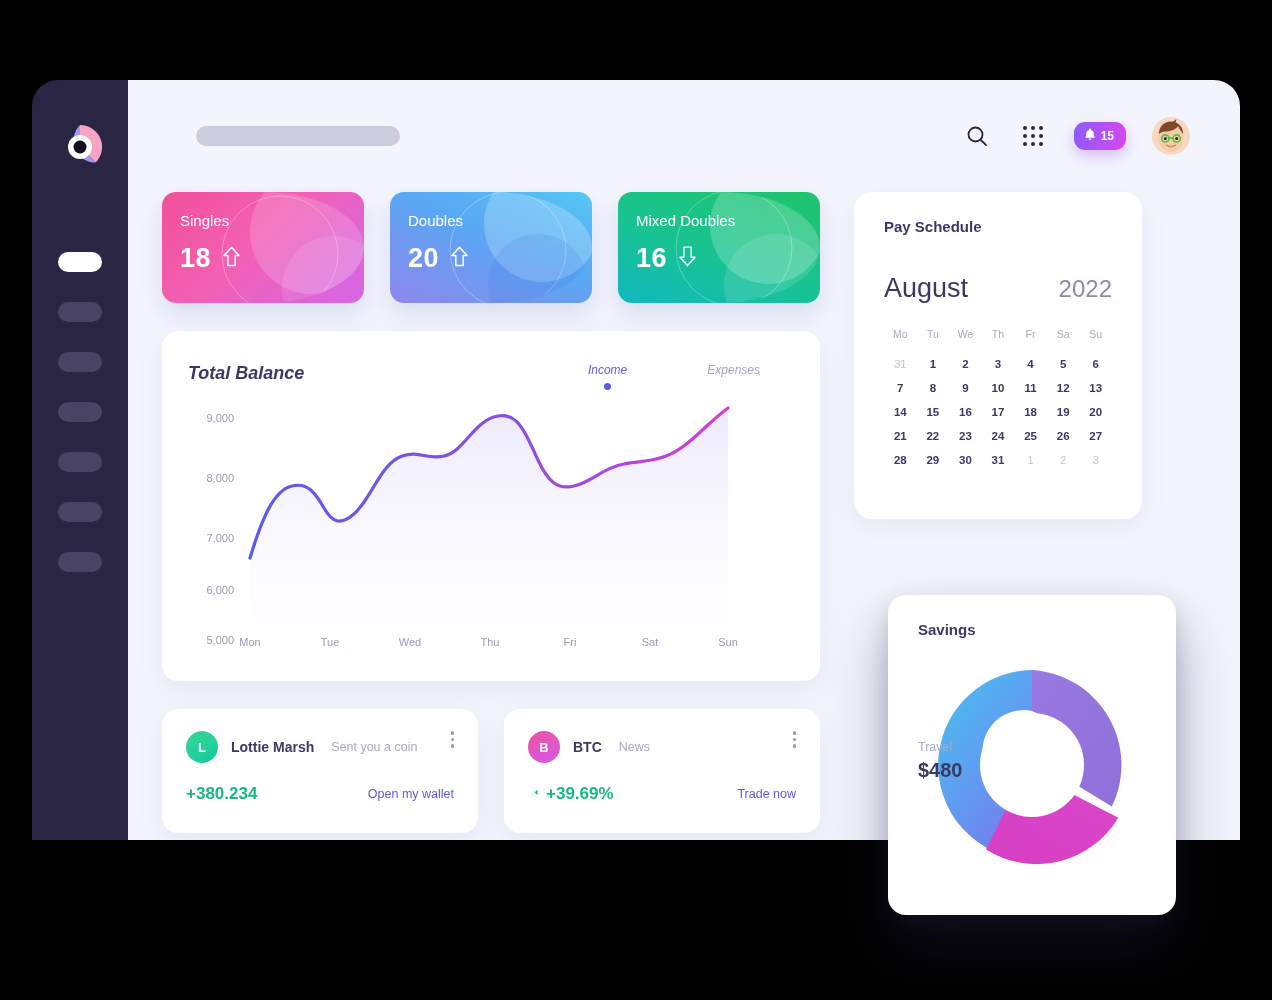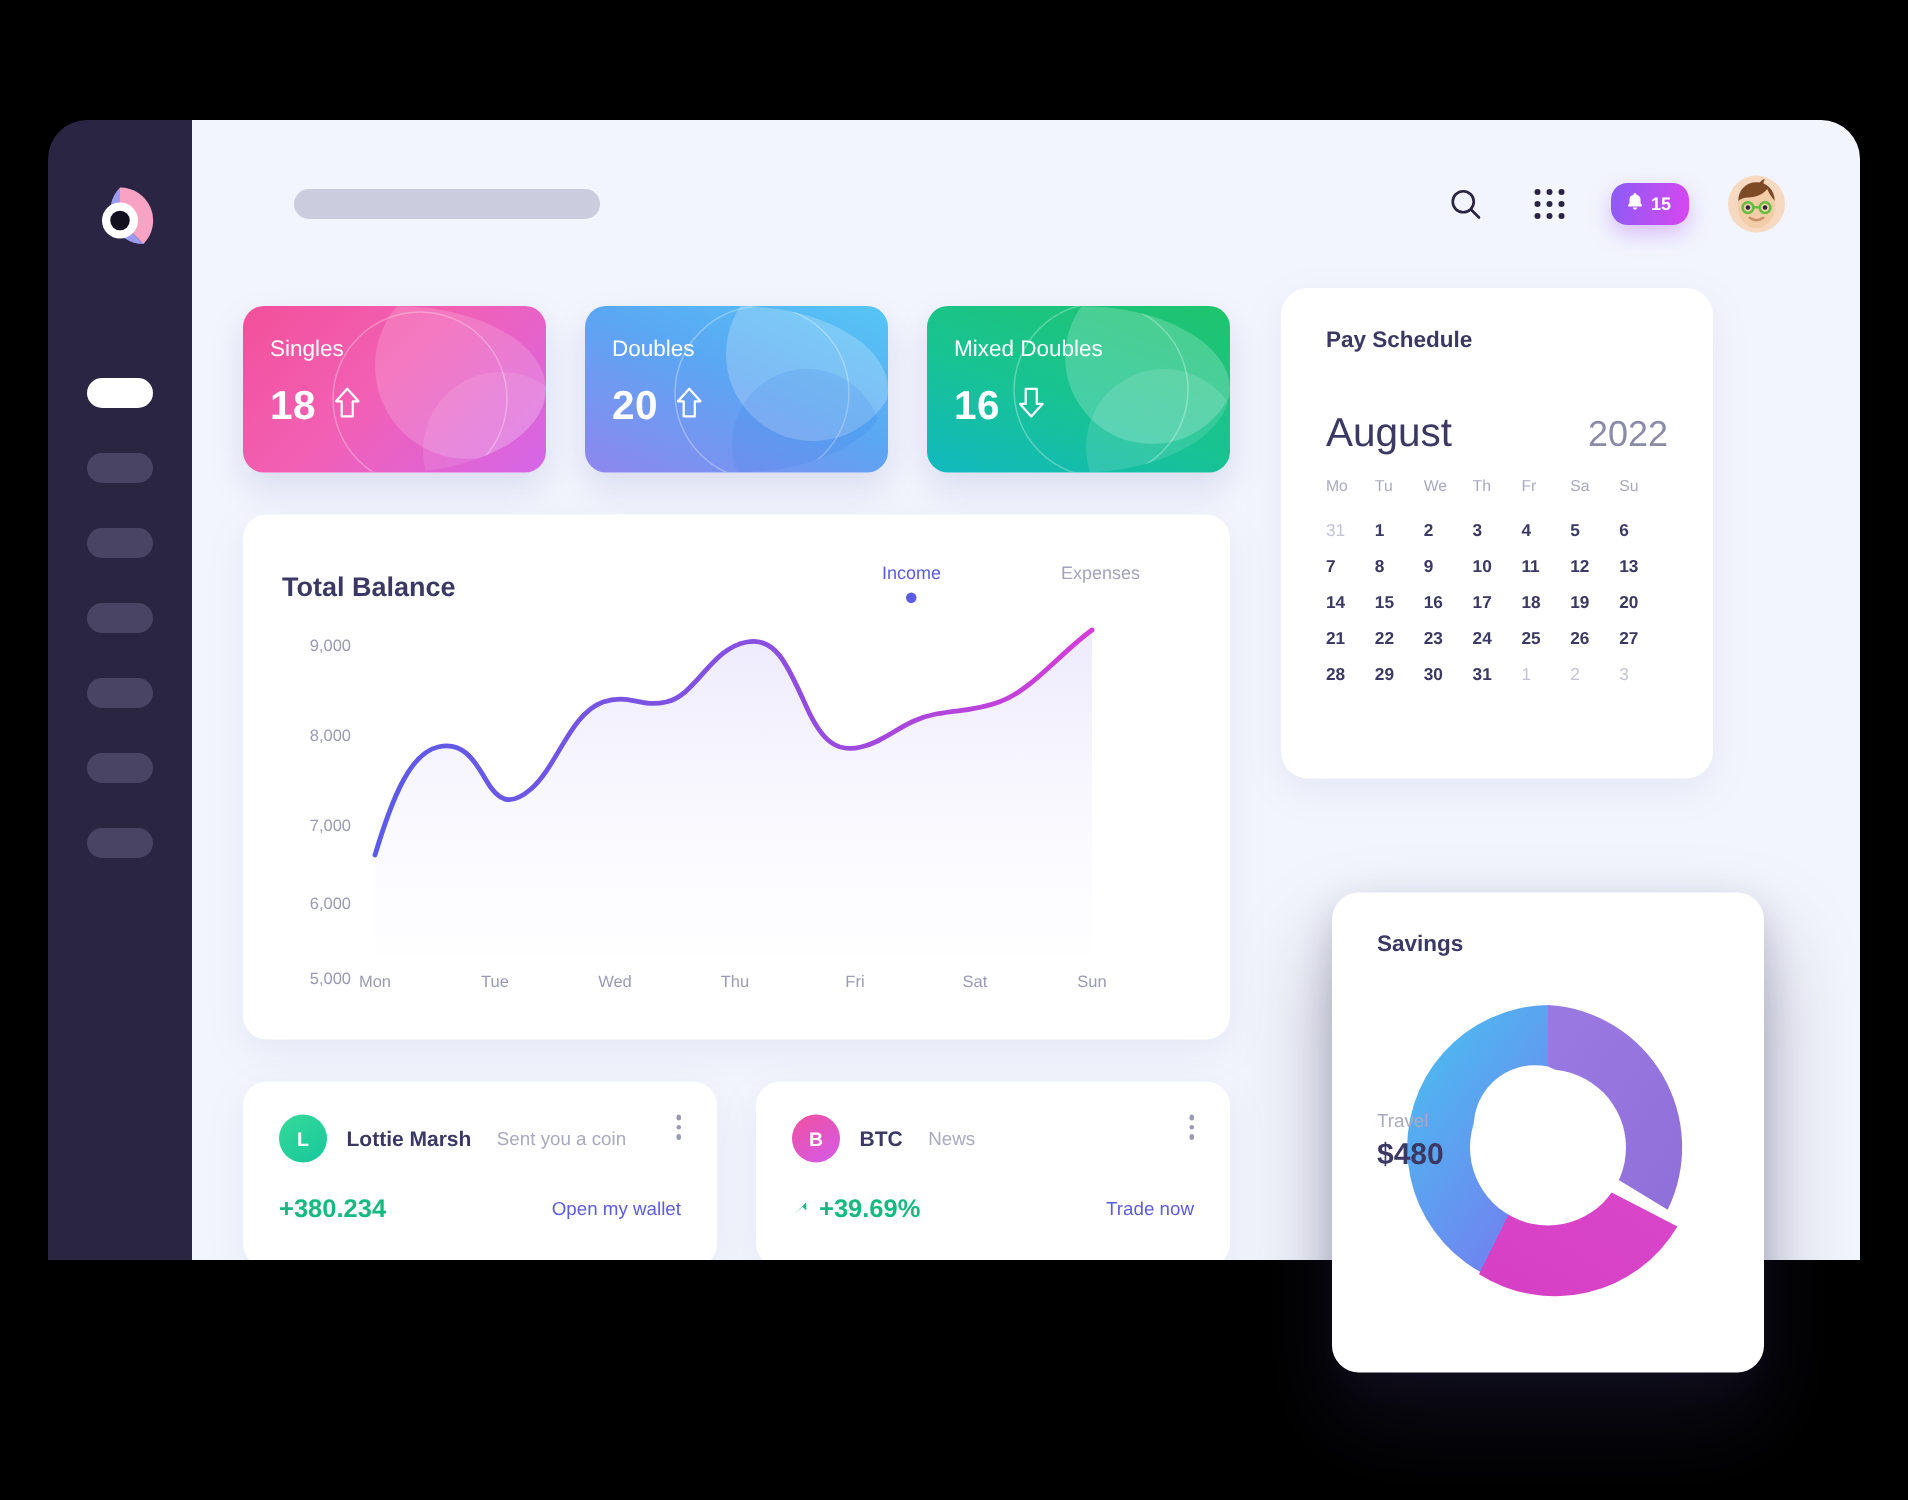--- a/index.html
+++ b/index.html
@@ -95,21 +95,20 @@
   
   #stat-row { display: flex; gap: 26px; }
   .stat-card {
     position: relative;
     width: 224px; height: 111px;
     border-radius: 14px;
     overflow: hidden;
     color: #fff;
     padding: 20px 0 0 18px;
     box-shadow: 0 10px 22px rgba(120,120,180,.20);
-    margin-top: 12px;
   }
   .stat-card .blob { position: absolute; border-radius: 50%; }
   .stat-label { font-size: 15px; font-weight: 400; position: relative; z-index: 3; }
   .stat-value-row {
     position: relative; z-index: 3;
     display: flex; align-items: center; gap: 11px;
     margin-top: 14px;
   }
   .stat-value { font-size: 27px; font-weight: 700; letter-spacing: .4px; }
 
@@ -120,21 +119,21 @@
   
   #chart-card {
     margin-top: 28px;
     background: #fff;
     border-radius: 16px;
     height: 350px;
     padding: 26px 26px 10px 26px;
     box-shadow: 0 8px 26px rgba(130,130,180,.10);
     position: relative;
   }
-  #chart-head { display: flex; align-items: flex-end; justify-content: space-between; }
+  #chart-head { display: flex; align-items: center; justify-content: space-between; font-style: italic; }
   #chart-title { font-size: 18px; font-weight: 700; color: #3b3963; }
   #legend { display: flex; gap: 80px; margin-top: 6px; margin-right: 34px; }
   .legend-item { text-align: center; font-size: 12px; color: #a3a3bb; }
   .legend-item.active { color: #5c5ce0; }
   .legend-dot {
     width: 7px; height: 7px; border-radius: 50%;
     background: #5c5ce0; margin: 6px auto 0;
   }
   #plot-wrap { position: relative; height: 260px; margin-top: 8px; }
 
@@ -179,23 +178,23 @@
   }
   #pay-panel { padding: 26px 30px 30px; height: 327px; }
   .panel-title { font-size: 15px; font-weight: 700; color: #3b3963; }
   #month-row {
     display: flex; align-items: baseline; justify-content: space-between;
     margin-top: 38px;
   }
   #month-name { font-size: 27px; font-weight: 400; color: #3b3963; }
   #year-val   { font-size: 24px; font-weight: 400; color: #8b8ba8; }
   #cal-grid {
-    margin-top: 14px;
+    margin-top: 24px;
     display: grid; grid-template-columns: repeat(7, 1fr);
-    row-gap: 12px; text-align: left;
+    row-gap: 12px; text-align: center;
   }
   .cal-dow { font-size: 10.5px; color: #a9a9c0; padding-bottom: 6px; }
   .cal-day { font-size: 11.5px; font-weight: 700; color: #3b3963; }
   .cal-day.muted { color: #c3c3d6; font-weight: 400; }
 
   
   #savings-panel {
     position: absolute;
     left: 888px; top: 595px;
     width: 288px; height: 320px;

